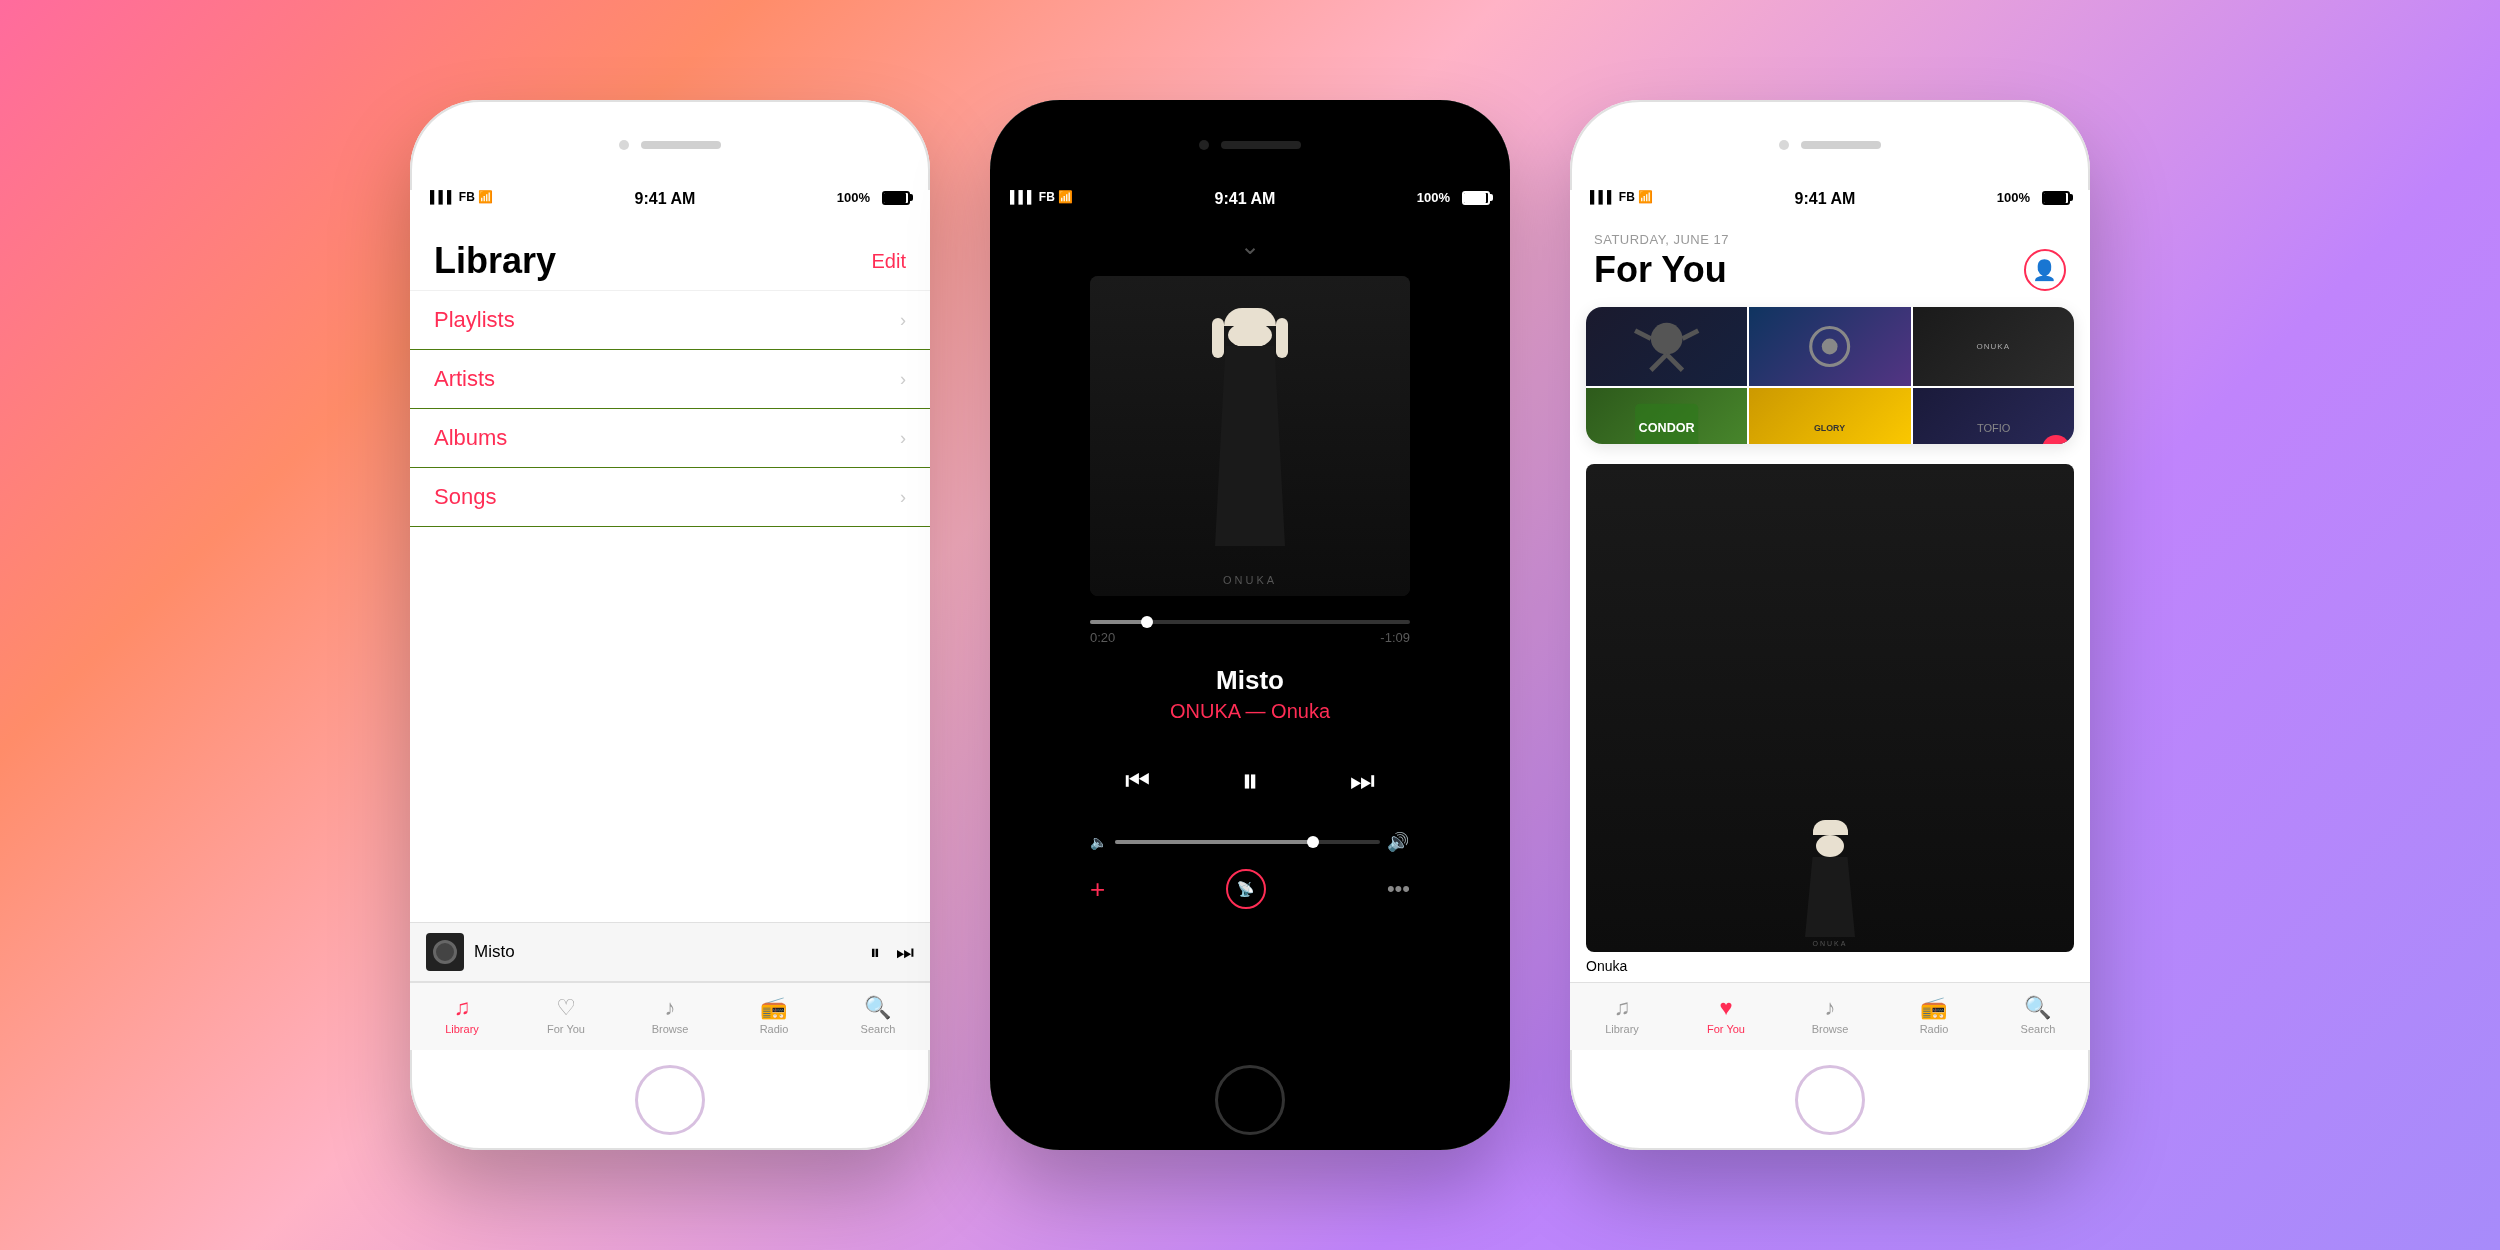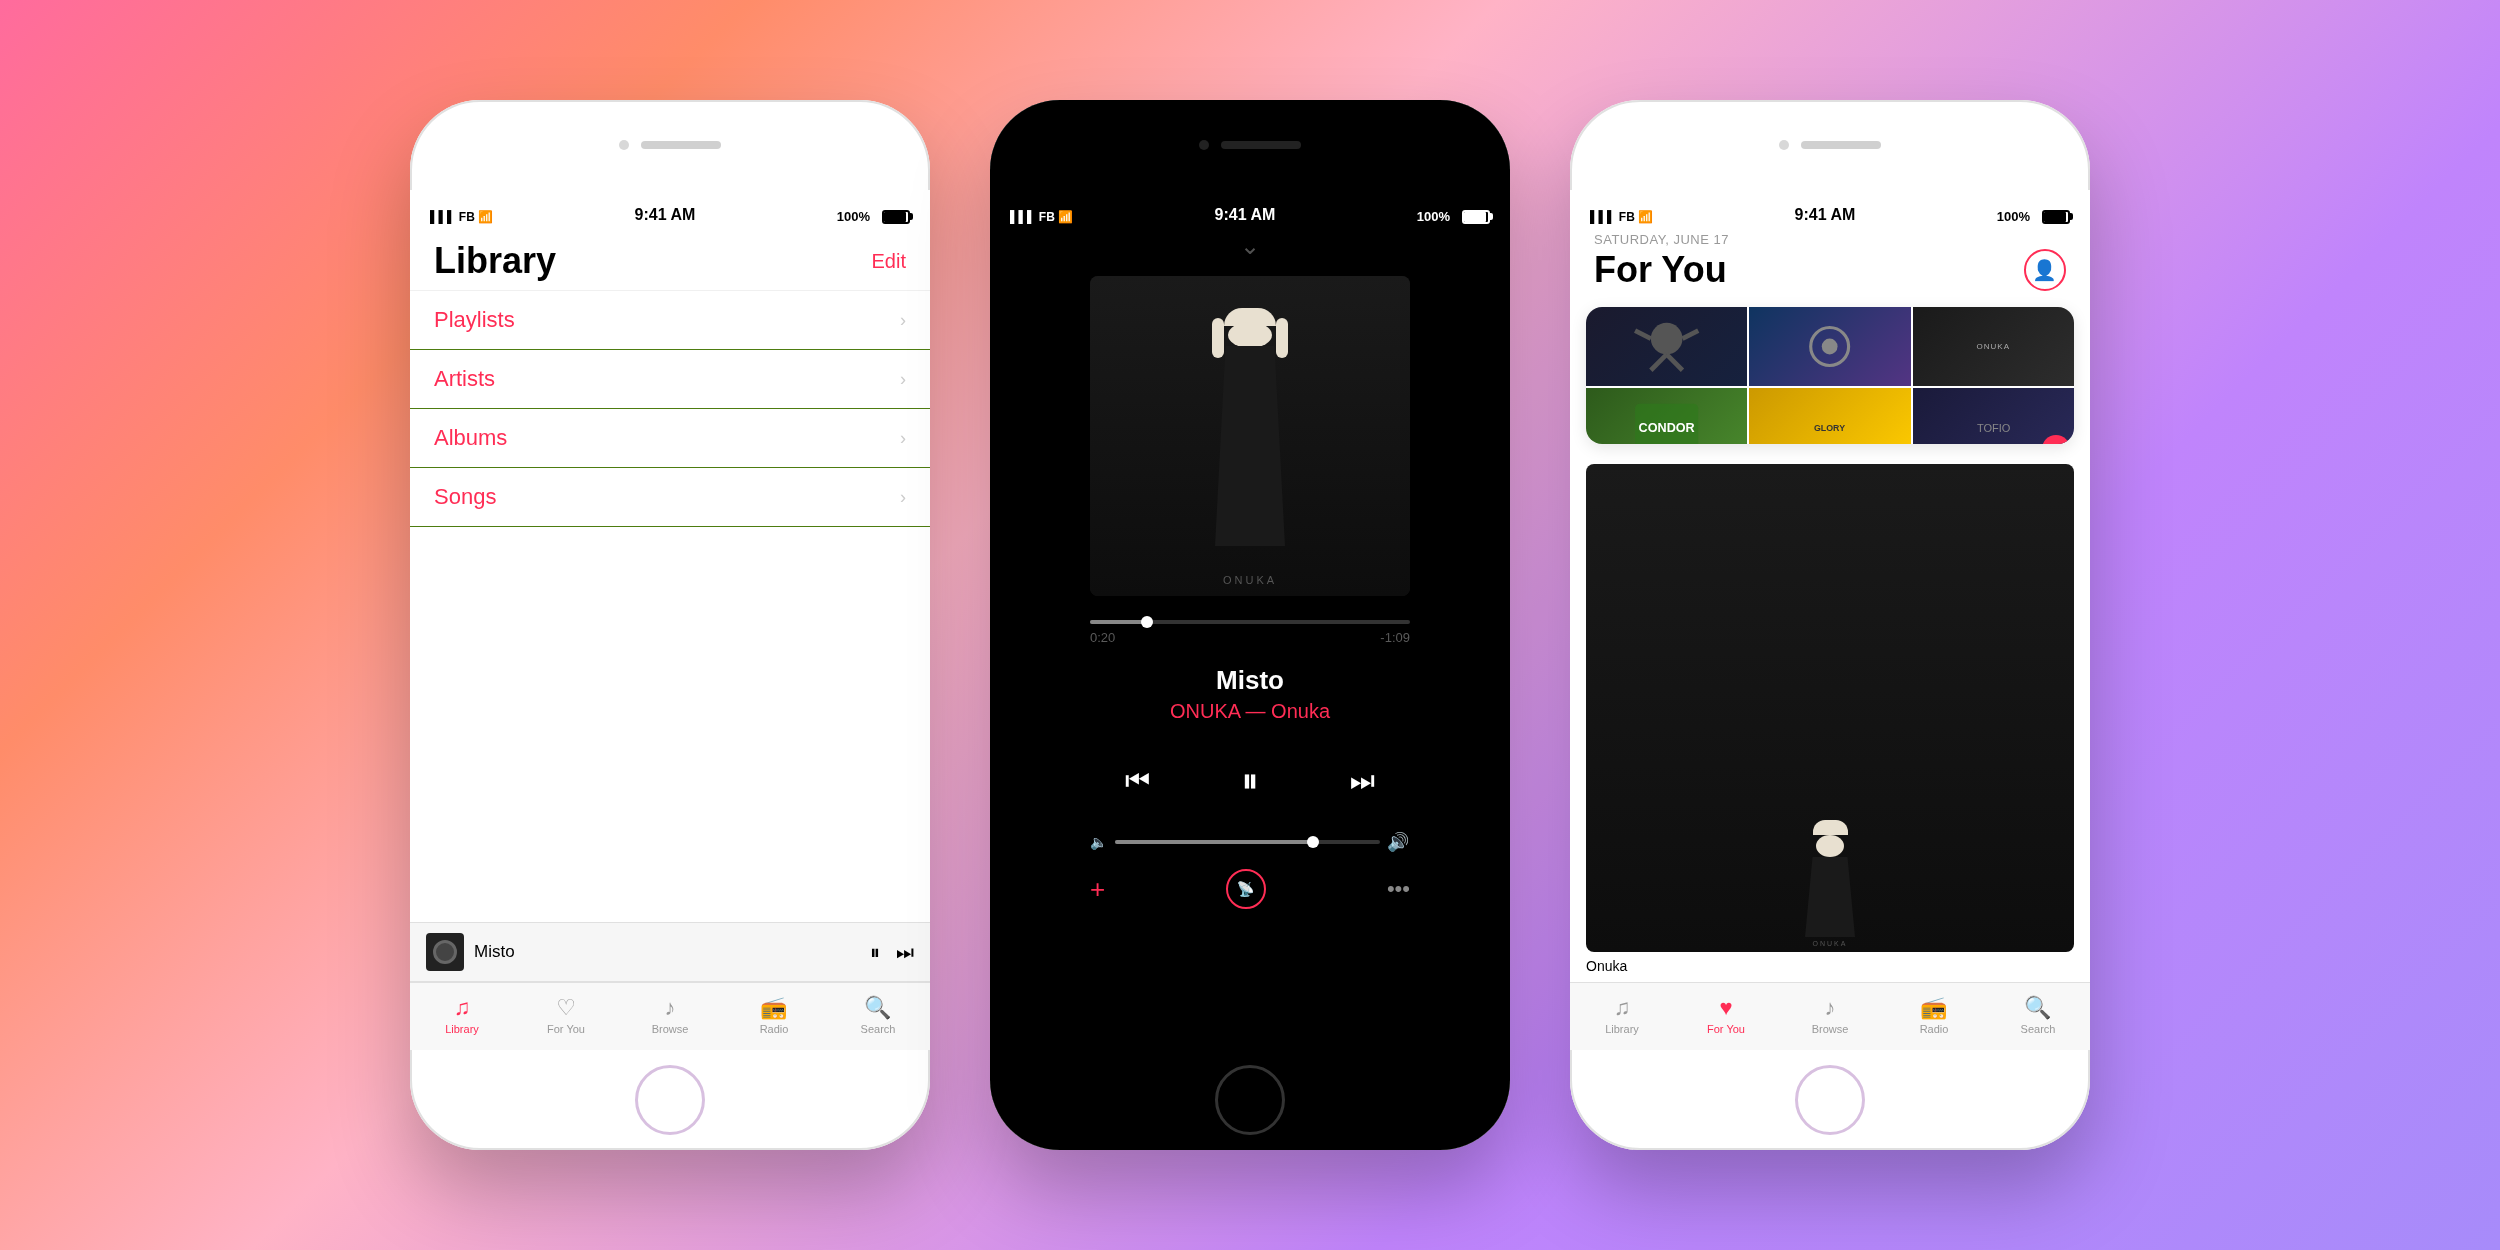--- a/index.html
+++ b/index.html
@@ -62,21 +62,21 @@
       display: flex;
       flex-direction: column;
       overflow: hidden;
       position: relative;
     }
 
     
     .status-bar {
       height: 34px;
       display: flex;
-      align-items: flex-end;
+      align-items: flex-start;
       justify-content: space-between;
       padding: 0 20px;
       font-size: 16px;
       font-weight: 600;
       flex-shrink: 0;
     }
     .status-bar.dark {
       background: #000;
       color: white;
     }

